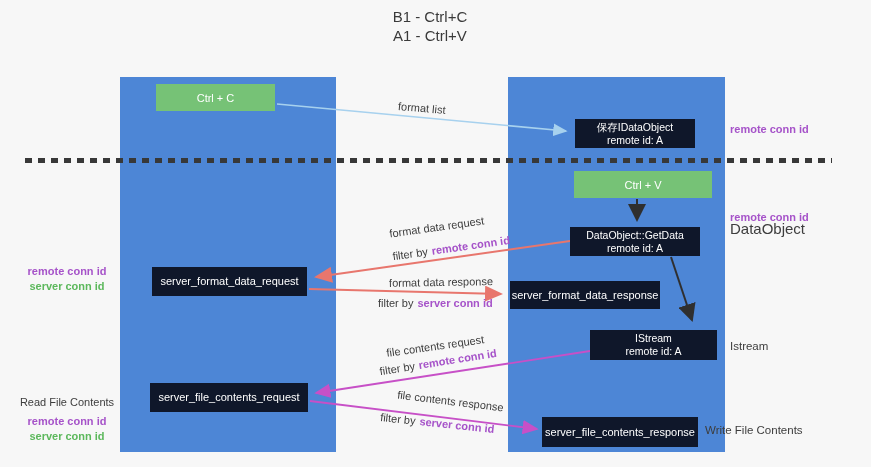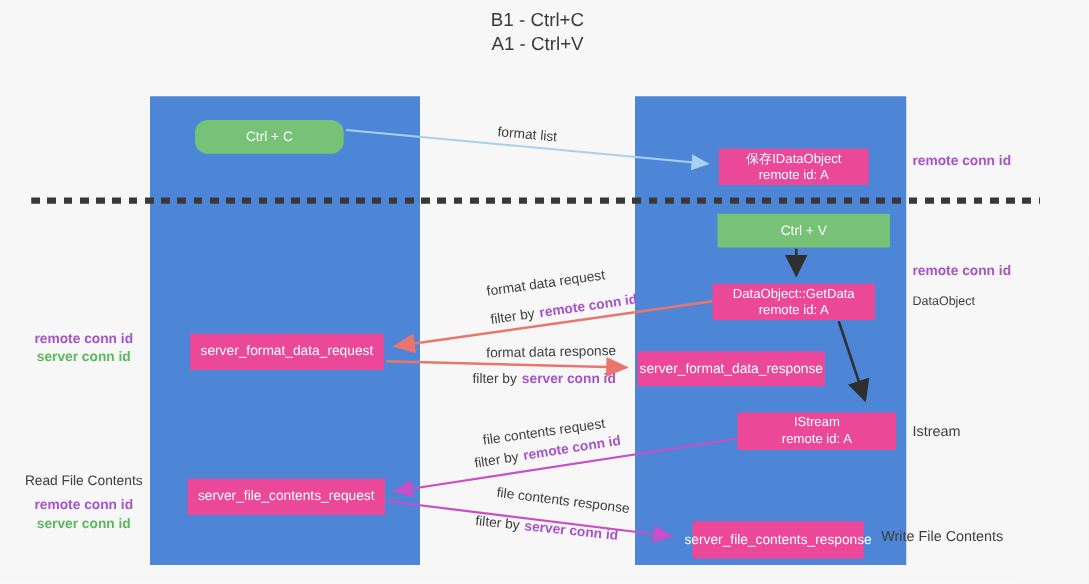--- a/index.html
+++ b/index.html
@@ -20,32 +20,32 @@
     font-size:15px; line-height:19px; color:#3a3a3a; }
 
   .arrows { position:absolute; left:0; top:0; }
 
   .dashed { position:absolute; left:25px; top:158px; width:807px; height:5px;
     background:repeating-linear-gradient(90deg,#383838 0 7px,transparent 7px 13px); }
 
   .box { position:absolute; display:flex; flex-direction:column; align-items:center;
     justify-content:center; color:#ffffff; text-align:center; white-space:nowrap; }
   .box.green  { background:#76c276; font-size:11px; }
-  .box.orange { background:#ec4899; font-size:10.5px; line-height:13px; }
+  .box.orange { background:#0f172a; font-size:10.5px; line-height:13px; }
   .box.single { font-size:11px; }
 
-  .b-ctrl-c      { left:156px; top:96px;  width:119px; height:27px;border-radius:10px; }
+  .b-ctrl-c      { left:156px; top:84px;  width:119px; height:27px; }
   .b-ctrl-v      { left:574px; top:171px; width:138px; height:27px; }
   .b-save        { left:575px; top:119px; width:120px; height:29px; }
   .b-getdata     { left:570px; top:227px; width:130px; height:29px; }
   .b-format-req  { left:152px; top:267px; width:155px; height:29px; }
   .b-format-resp { left:510px; top:281px; width:150px; height:28px; }
   .b-istream     { left:590px; top:330px; width:127px; height:30px; }
   .b-file-req    { left:150px; top:383px; width:158px; height:29px;justify-content:center; }
-  .b-file-resp   { left:554px; top:417px; width:137px; height:30px; }
+  .b-file-resp   { left:542px; top:417px; width:156px; height:30px; }
 
   .lbl { position:absolute; font-size:11px; color:#3d3d3d; white-space:nowrap; }
   .purple   { color:#a653c9; font-weight:bold; }
   .greentxt { color:#5cb85c; font-weight:bold; }
   .lbl .id-part { margin-left:4px; }
 
   .left-stack { position:absolute; left:8px; width:118px; text-align:center;
     font-size:11px; line-height:15px; white-space:nowrap; }
 </style>
 </head>
@@ -151,28 +151,28 @@
     <span>filter by</span><span class="purple id-part">remote conn id</span>
   </div>
 
   <div class="lbl" style="left:397px; top:395px; transform:rotate(7deg);">file contents response</div>
   <div class="lbl" style="left:380px; top:417px; transform:rotate(6deg);">
     <span>filter by</span><span class="purple id-part">server conn id</span>
   </div>
 
   <div class="lbl purple" style="left:730px; top:123px;">remote conn id</div>
   <div class="lbl purple" style="left:730px; top:211px;">remote conn id</div>
-  <div class="lbl" style="left:730px; top:236px; font-size:10px;">DataObject</div>
+  <div class="lbl" style="left:730px; top:220px; font-size:15px;">DataObject</div>
   <div class="lbl" style="left:730px; top:340px; font-size:11.5px;">Istream</div>
   <div class="lbl" style="left:705px; top:424px; font-size:11.5px;">Write File Contents</div>
 
   <div class="left-stack" style="top:264px;">
     <div class="purple">remote conn id</div>
     <div class="greentxt">server conn id</div>
   </div>
 
-  <div class="left-stack" style="top:378px;">
+  <div class="left-stack" style="top:395px;">
     <div style="color:#3d3d3d; margin-bottom:4px;">Read File Contents</div>
     <div class="purple">remote conn id</div>
     <div class="greentxt">server conn id</div>
   </div>
 
 </div>
 
 </body></html>

